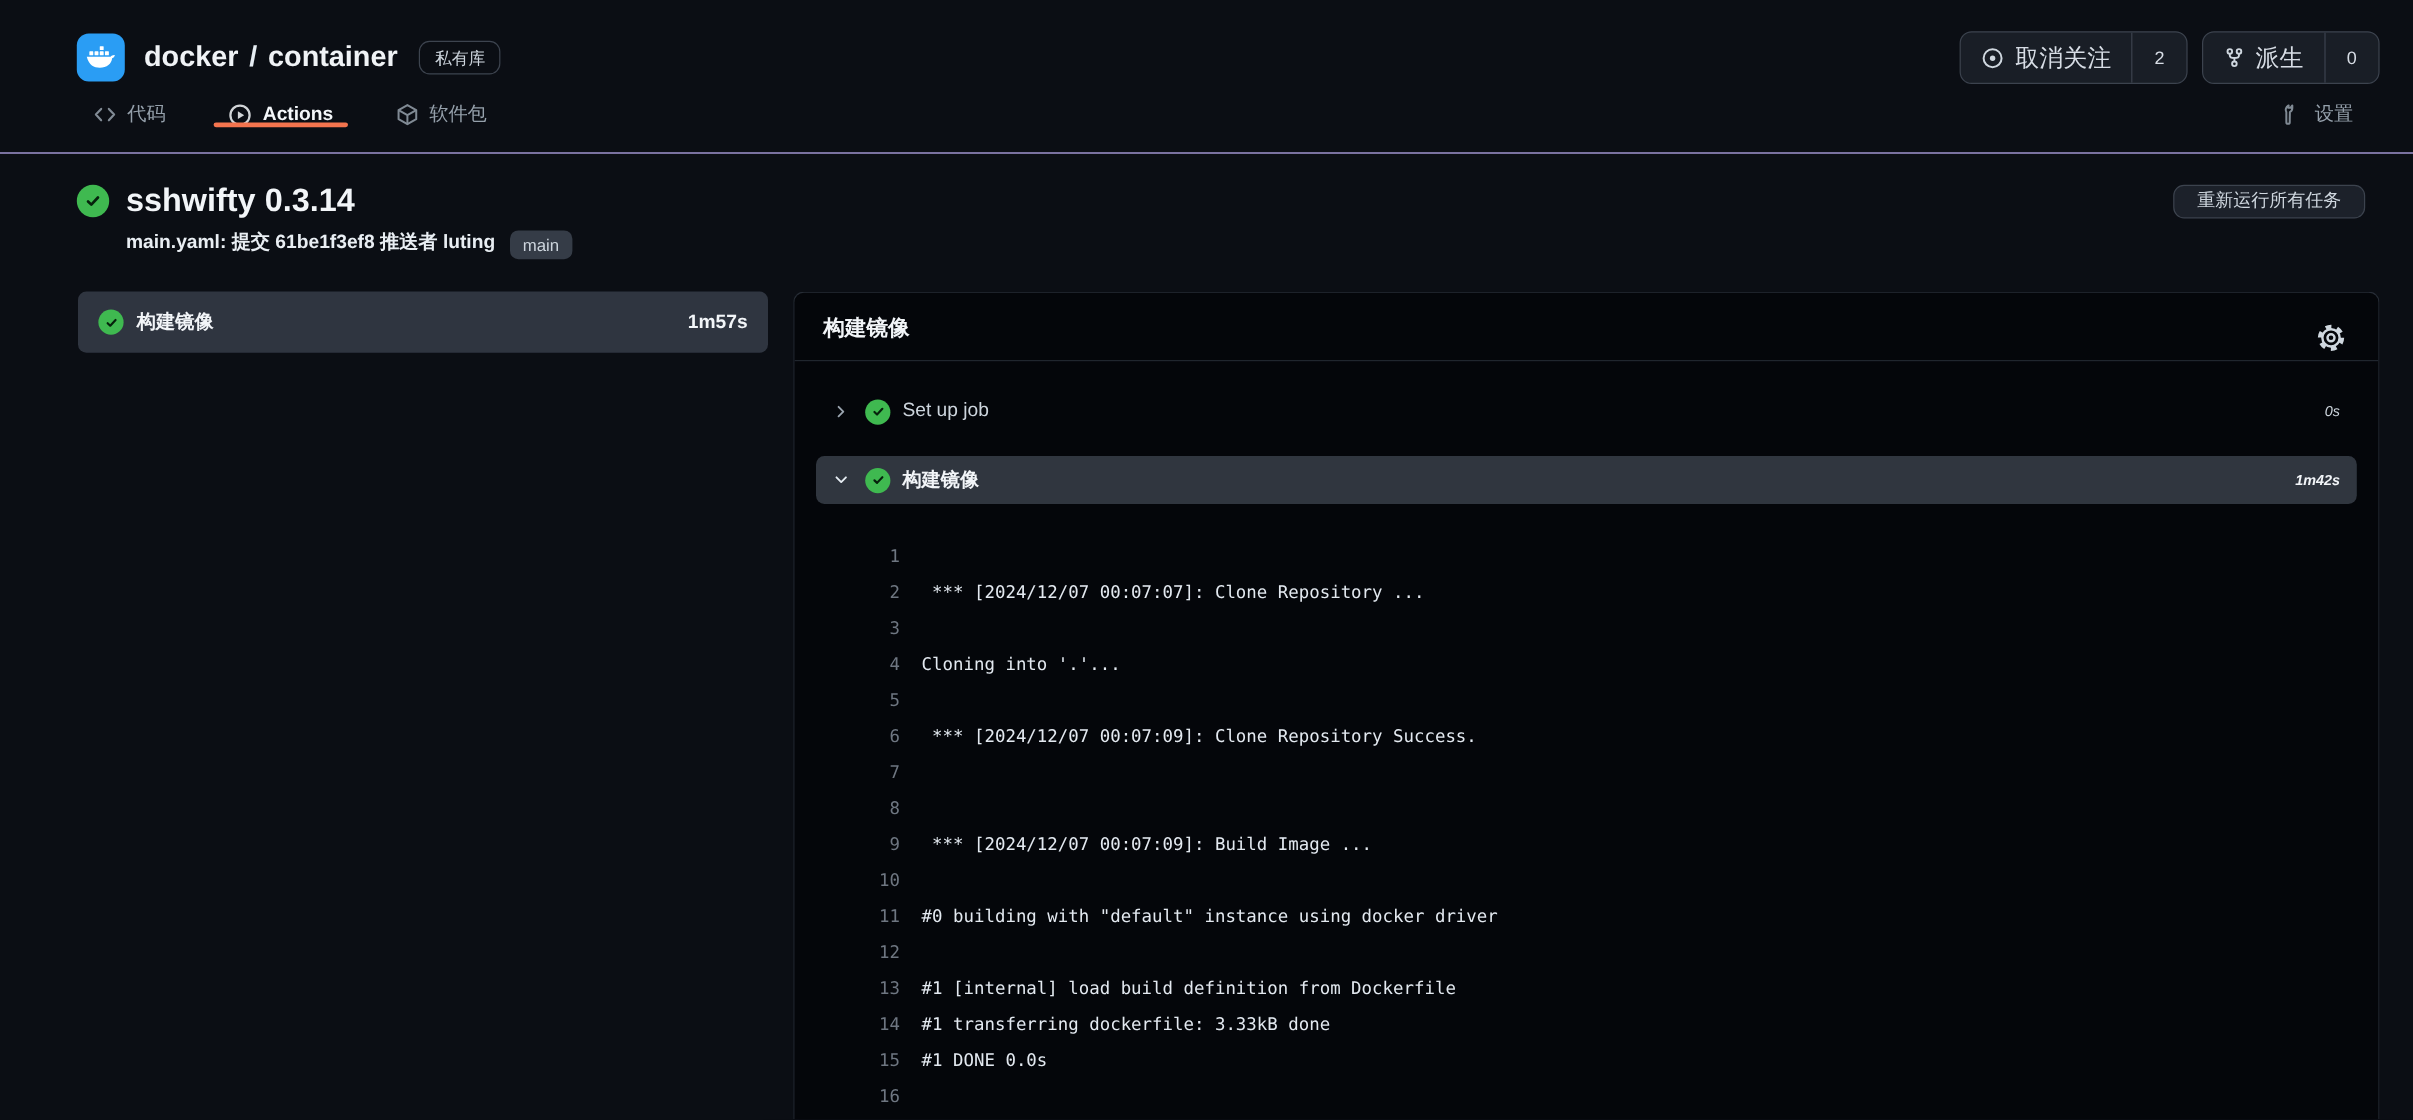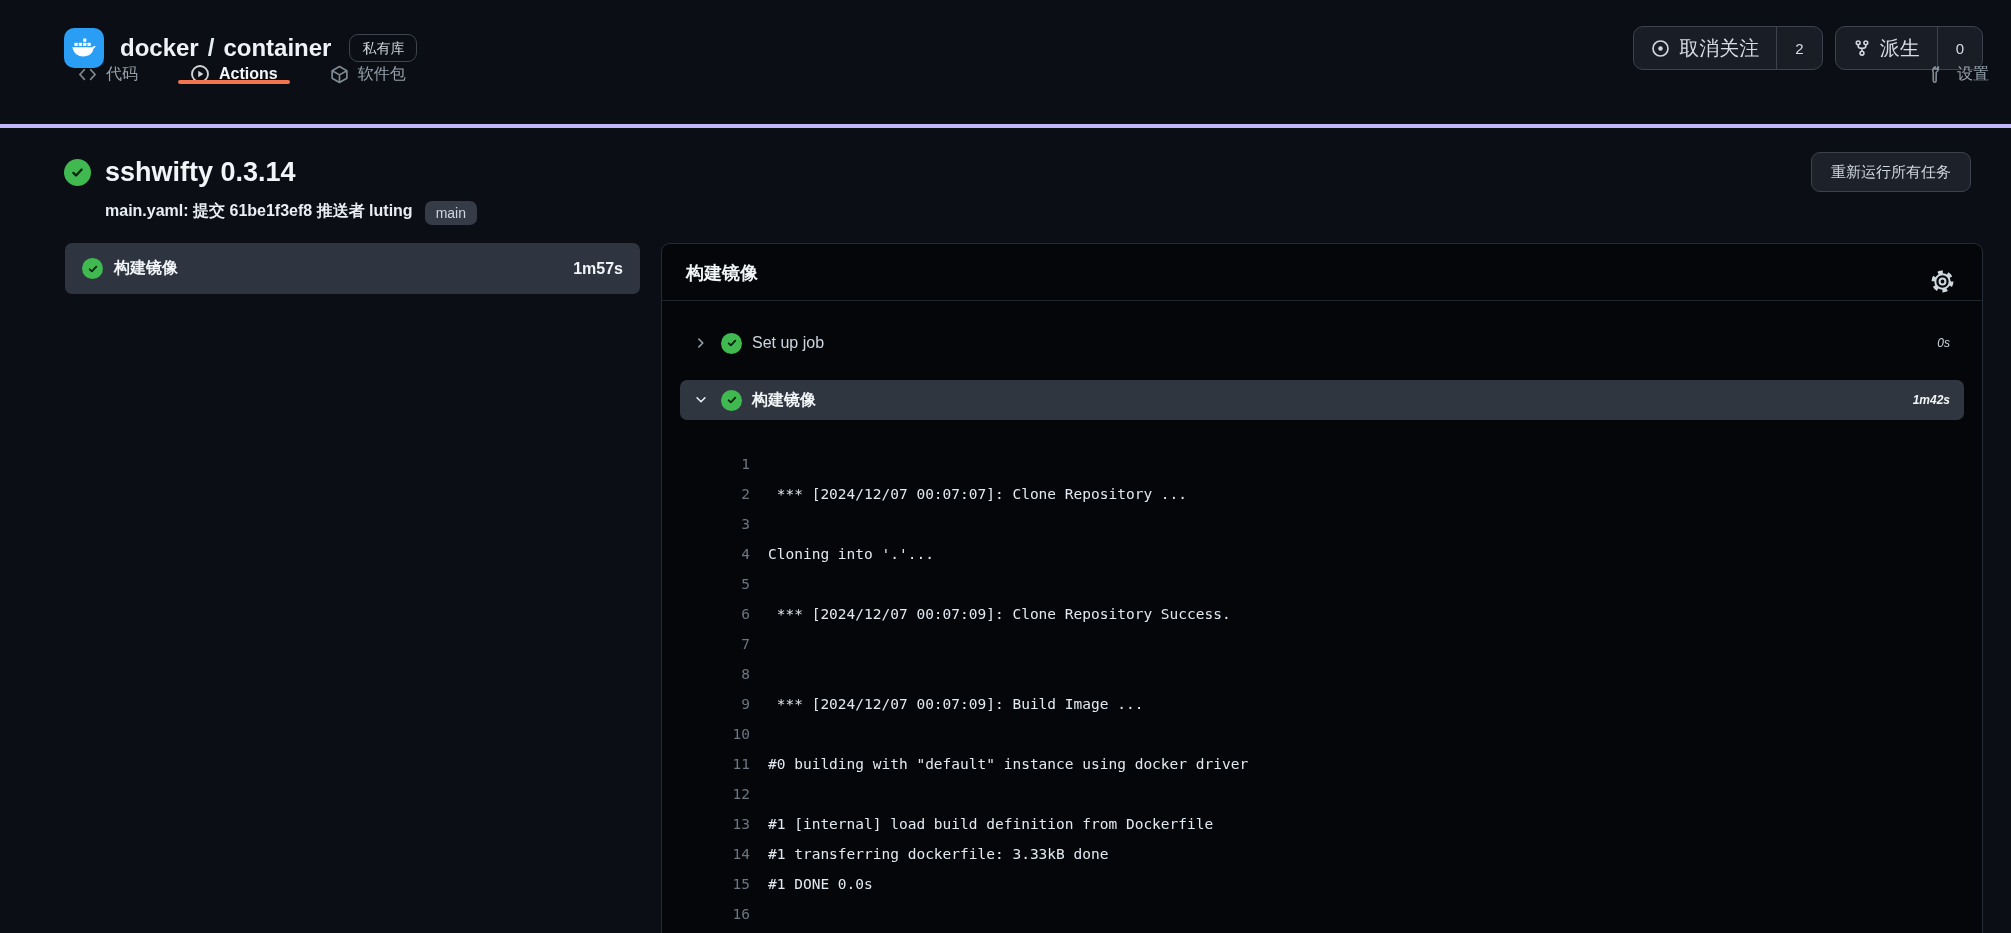--- a/index.html
+++ b/index.html
@@ -35,40 +35,40 @@
     cursor:pointer;
   }
   .hdr-btn-main { display:flex; align-items:center; gap:9px; padding:0 17px;
     font-size:20px; color:#d7dde5; }
   .hdr-btn-count { display:flex; align-items:center; padding:0 18px;
     border-left:1px solid #3c434e; font-size:15px; color:#d7dde5; }
 
   
   .tab-bar {
     position:absolute; top:64px; left:0; right:0; height:64px;
-    display:flex; align-items:flex-start; padding:0 16px 0 72px;
-    border-bottom:4px solid #c4b5fd;
+    display:flex; align-items:center; padding:0 44px 0 72px;
+    border-bottom:1px solid #c4b5fd;
   }
   .tab { display:flex; align-items:center; gap:9px; padding:0 6px; margin-right:40px;
     font-size:16px; color:#95a0ab; position:relative; cursor:pointer; }
   .tab .t-ic { opacity:.85; }
   .tab.active { color:#f4f7fa; font-weight:700; }
   .tab.active::after {
     content:""; position:absolute; left:-6px; right:-6px; bottom:0; height:4px;
     background:#f4744e; border-radius:3px;
   }
   .tab-spacer { flex:1; }
   .tab.right { margin-right:0; }
 
   
   .run-header { position:absolute; top:128px; left:0; right:12px; padding:24px 28px 0 64px; }
   .run-title-row { display:flex; align-items:center; }
   .run-title { margin-left:14px; font-size:27px; font-weight:700; color:#f2f5f8; }
   .rerun-button {
-    margin-left:auto; height:40px; padding:0 19px;
+    margin-left:auto; height:28px; padding:0 19px;
     display:flex; align-items:center;
     background:#1c212a; border:1px solid #3c434e; border-radius:9px;
     font-size:15px; color:#cfd7df; cursor:pointer;
   }
   .run-sub-row { display:flex; align-items:flex-start; margin:9px 0 0 41px; }
   .commit-info { font-size:16px; font-weight:700; color:#e9eef3; }
   .branch-badge {
     margin-left:12px; padding:4px 11px; background:#353c47; border-radius:7px;
     font-size:14px; font-weight:400; color:#cdd5dd; cursor:pointer;
   }

